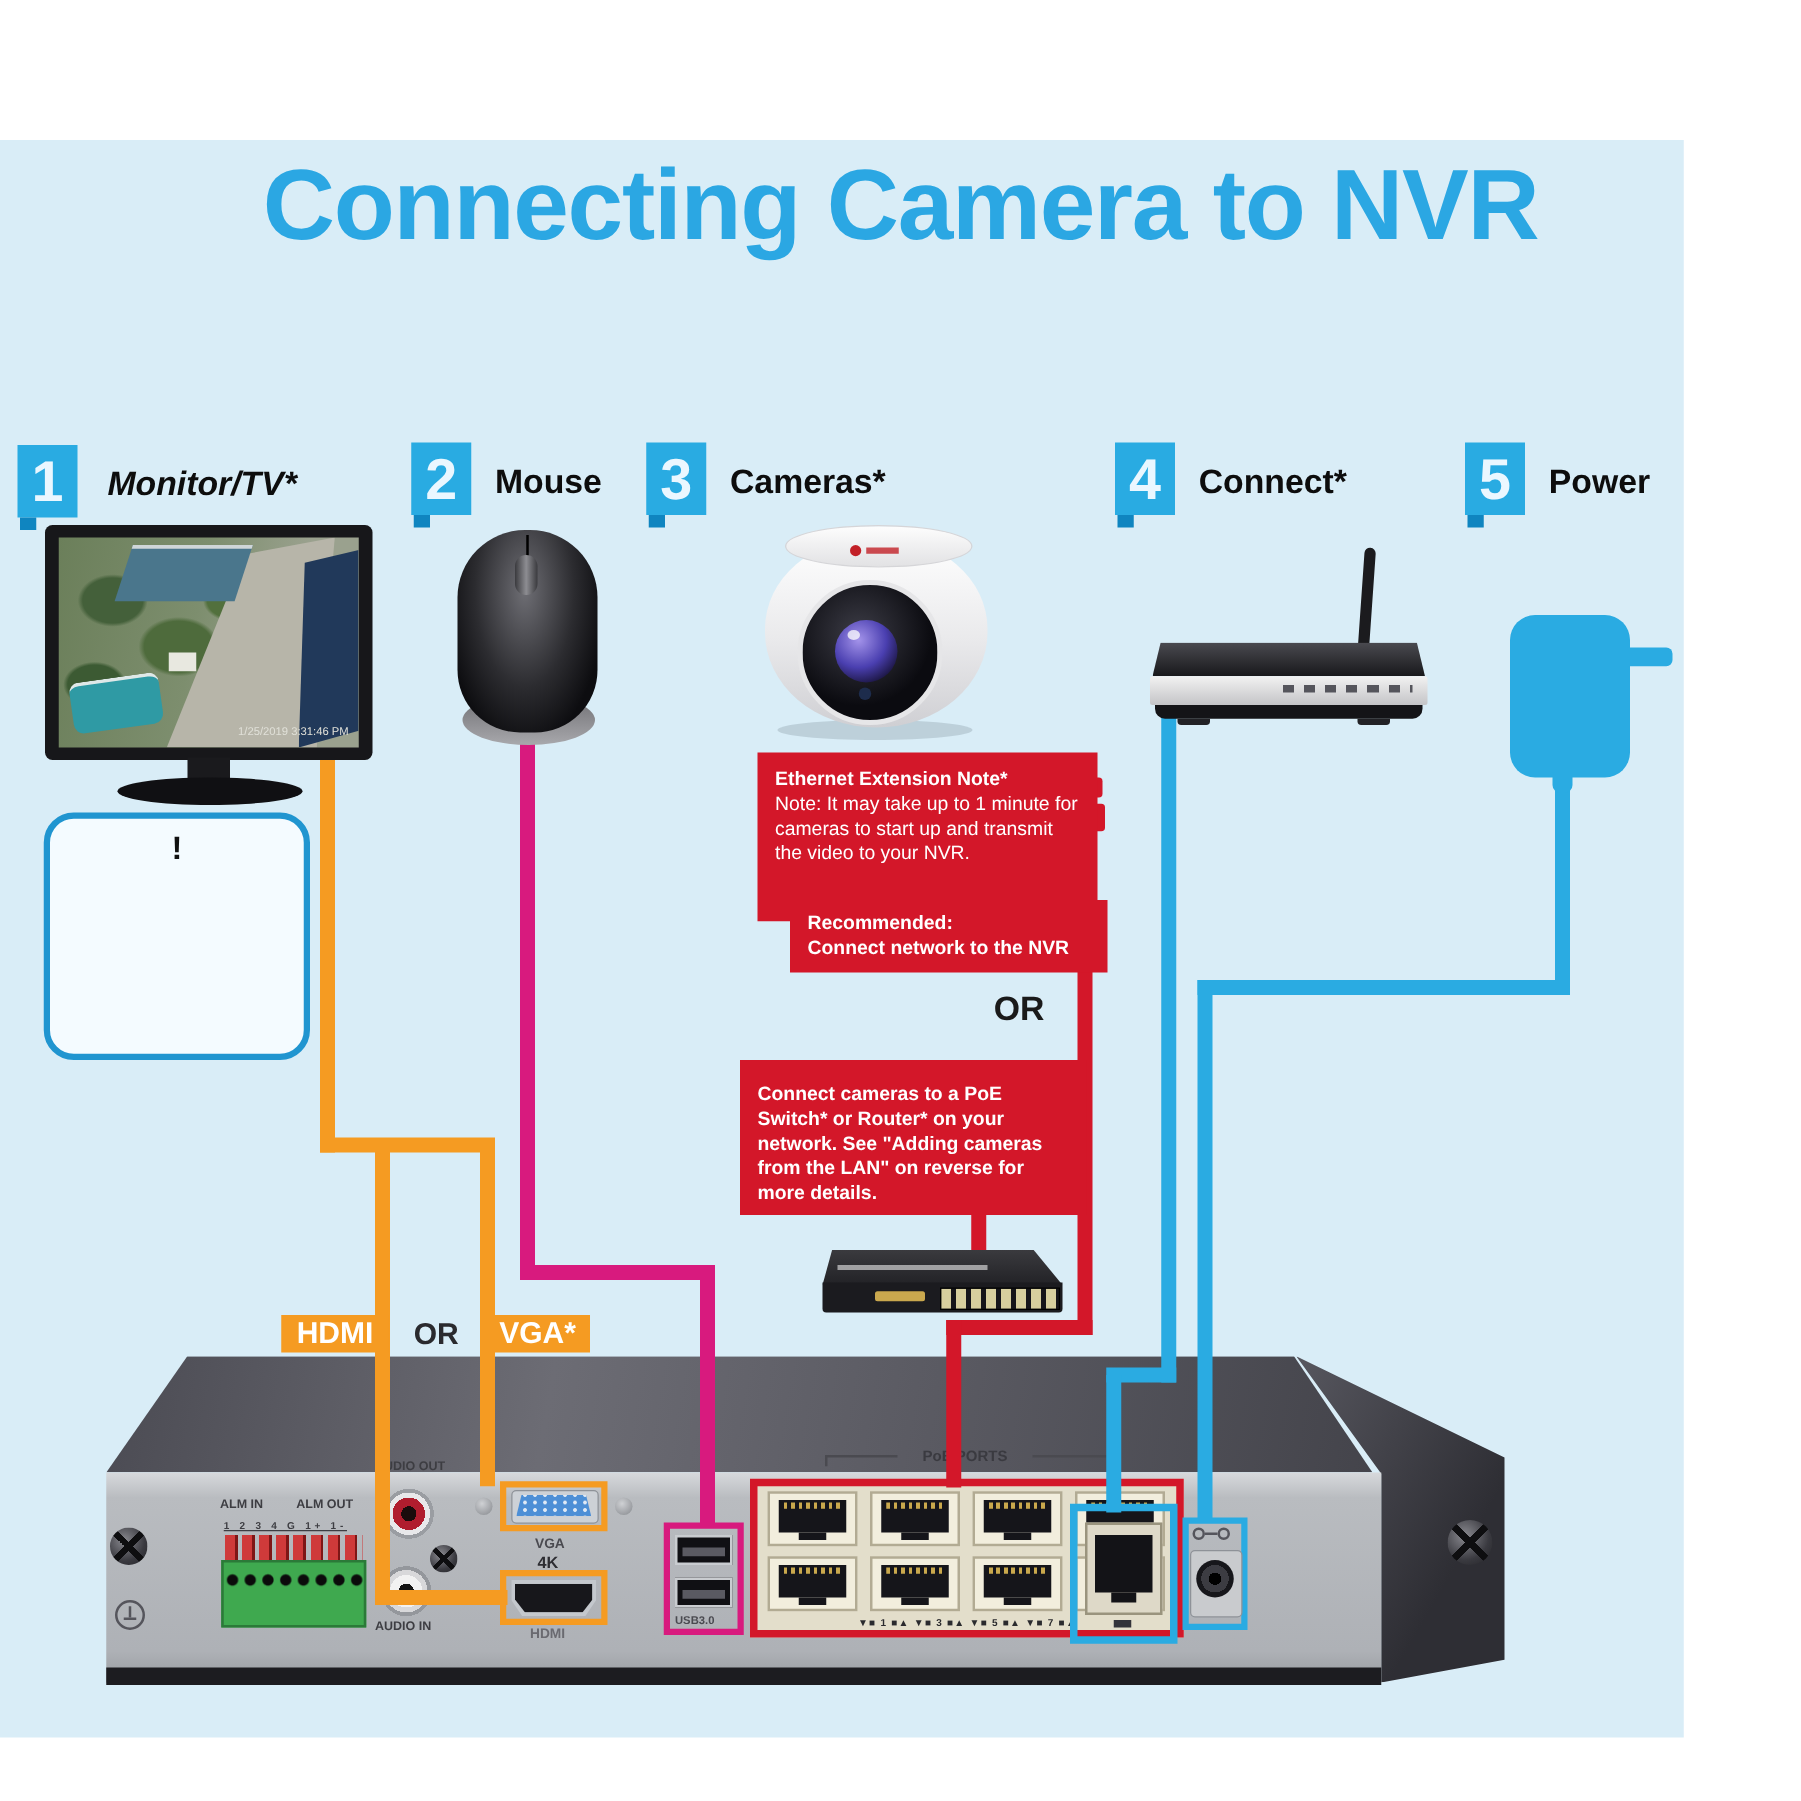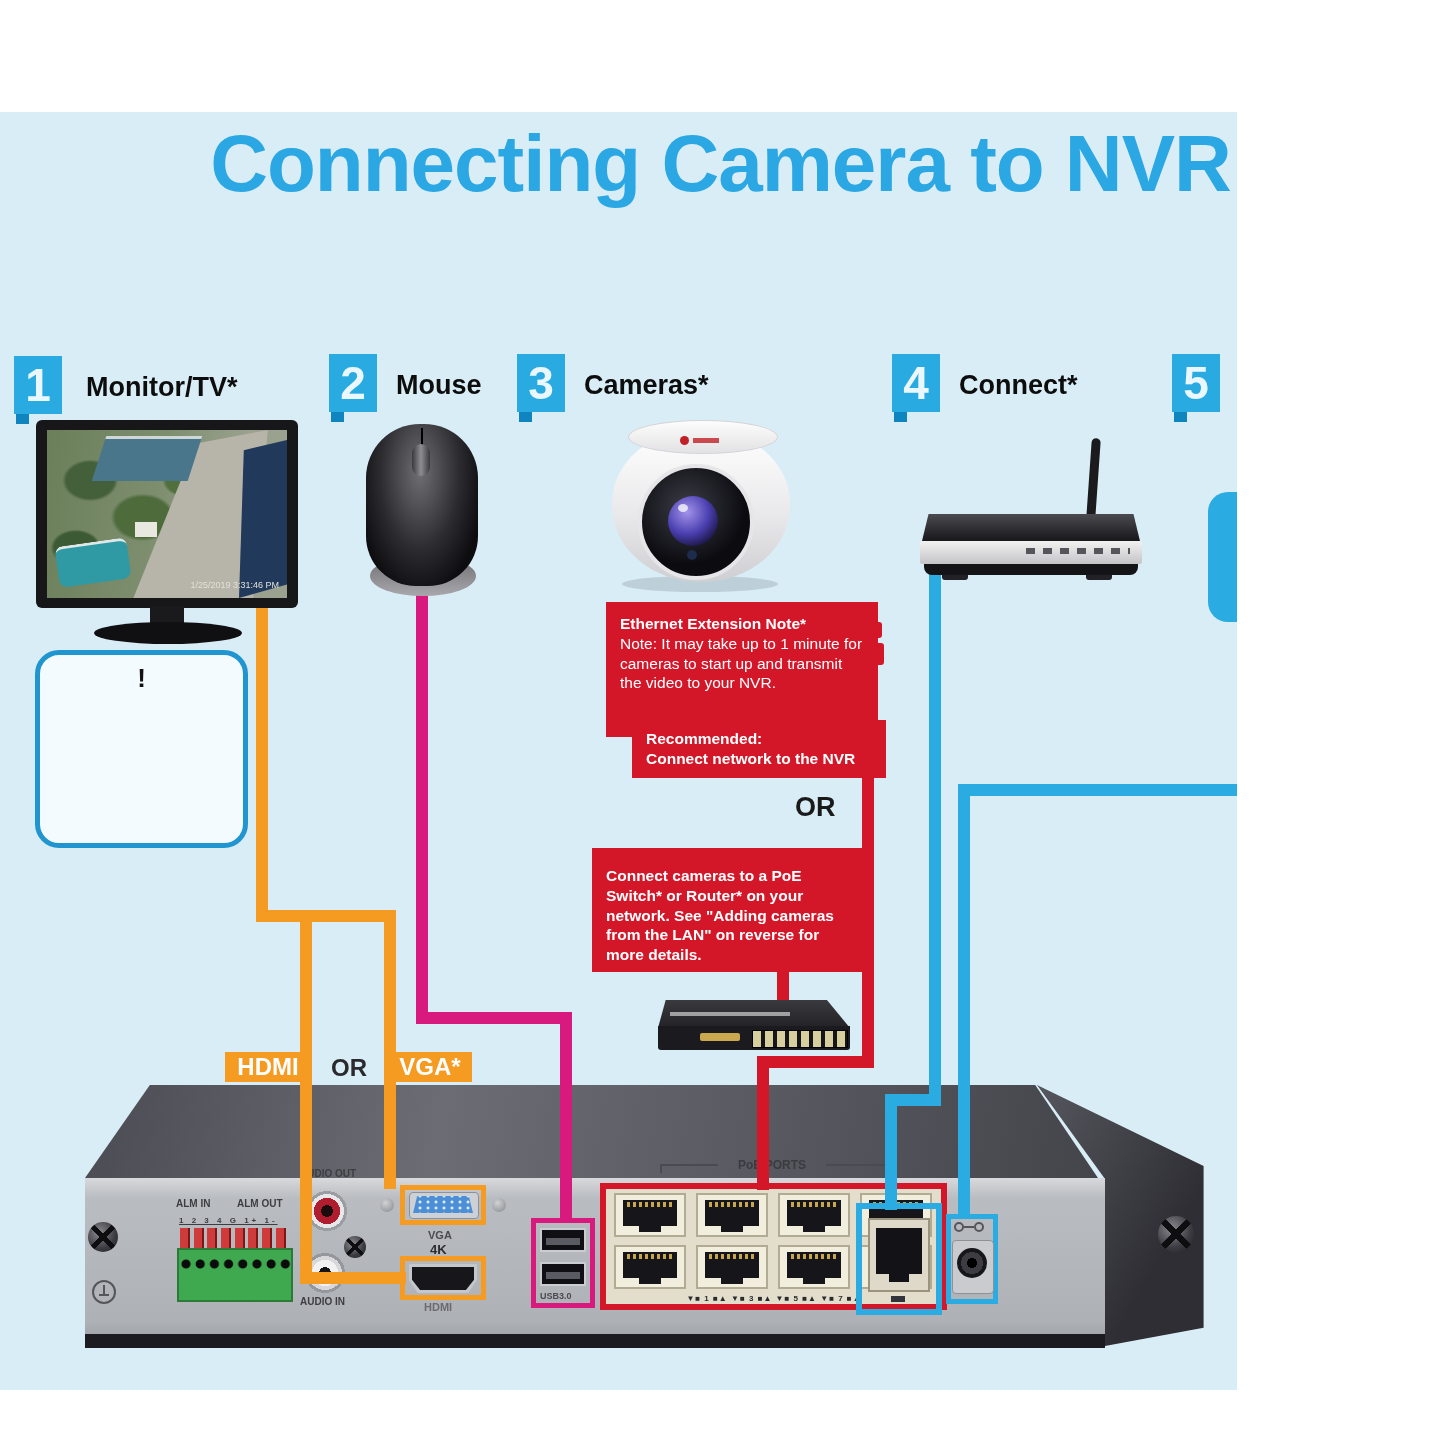--- a/index.html
+++ b/index.html
@@ -1,16 +1,16 @@
 <!DOCTYPE html>
 <html><head>
 <meta charset="utf-8">
 <style>
   html,body{margin:0;padding:0;background:#ffffff;}
-  #canvas{position:relative;width:1237px;height:1441px;background:#ffffff;overflow:hidden;
+  #canvas{position:relative;width:1347px;height:1441px;background:#ffffff;overflow:hidden;
           font-family:"Liberation Sans", sans-serif;}
   .abs{position:absolute;}
   .bgpanel{position:absolute;left:0;top:112px;width:1441px;height:1278px;background:#d9edf7;}
   .title{position:absolute;left:0;top:118px;width:1441px;text-align:center;
          font-size:80px;font-weight:bold;color:#2ba7e3;letter-spacing:-1px;}
   
   .badge{position:absolute;width:48px;height:58px;background:#29abe2;color:#eaf7ff;
          font-size:46px;font-weight:bold;text-align:center;line-height:58px;}
   .badge-tab{position:absolute;width:13px;height:10px;background:#0f85c0;}
   .steplabel{position:absolute;font-size:27px;font-weight:bold;color:#0d0d0d;}
@@ -189,21 +189,21 @@
   <div class="cable c-blue" style="left:1244px;top:628px;width:12px;height:168px;"></div>
   <div class="cable c-blue" style="left:958px;top:784px;width:298px;height:12px;"></div>
   <div class="cable c-blue" style="left:958px;top:784px;width:12px;height:434px;"></div>
 
   <div class="portlabel" style="left:225px;top:1052px;width:86px;height:30px;">HDMI</div>
   <div class="ortext" style="left:331px;top:1054px;font-size:24px;color:#2a2a2e;">OR</div>
   <div class="portlabel" style="left:388px;top:1052px;width:84px;height:30px;">VGA*</div>
 
   <div class="badge" style="left:14px;top:356px;">1</div>
   <div class="badge-tab" style="left:16px;top:414px;"></div>
-  <div class="steplabel" style="left:86px;top:372px;">Monitor/TV*</div>
+  <div class="steplabel" style="left:86px;top:372px;font-style:italic;">Monitor/TV*</div>
 
   <div class="badge" style="left:329px;top:354px;">2</div>
   <div class="badge-tab" style="left:331px;top:412px;"></div>
   <div class="steplabel" style="left:396px;top:370px;">Mouse</div>
 
   <div class="badge" style="left:517px;top:354px;">3</div>
   <div class="badge-tab" style="left:519px;top:412px;"></div>
   <div class="steplabel" style="left:584px;top:370px;">Cameras*</div>
 
   <div class="badge" style="left:892px;top:354px;">4</div>

